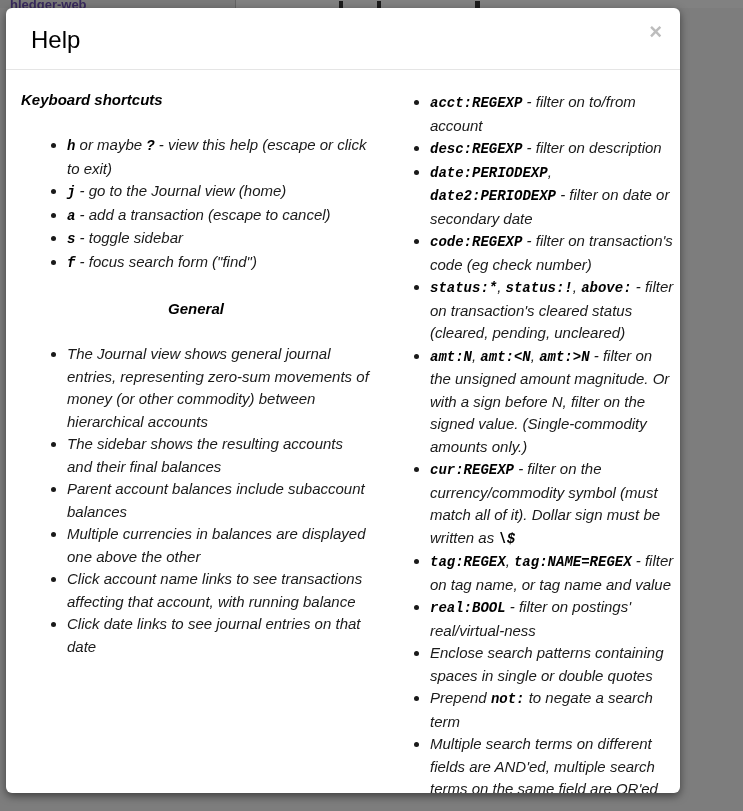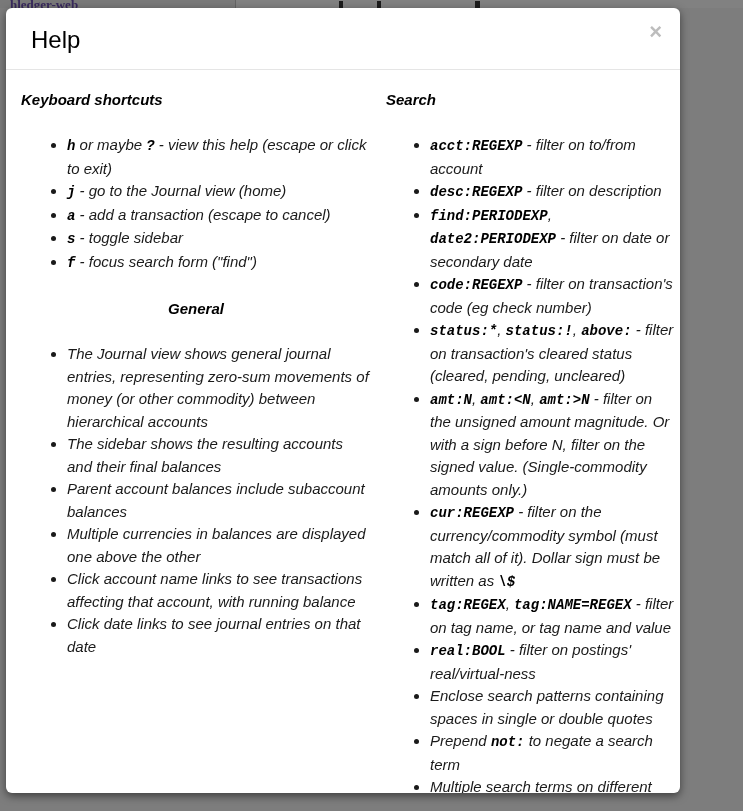--- a/index.html
+++ b/index.html
@@ -18,21 +18,20 @@
     position:relative;
     background:var(--backdrop);
     font-family:"Liberation Sans", sans-serif;
     color:var(--text);
   }
 
   
   .backdrop-strip{
     position:absolute;top:0;left:0;width:743px;height:8px;
     overflow:hidden;
-    font-family:Liberation Serif, serif;
   }
   .strip-left{
     position:absolute;top:0;left:0;width:235px;height:8px;
     background:var(--strip-left);
   }
   .strip-right{
     position:absolute;top:0;left:235px;right:0;height:8px;
     background:var(--strip-right);
   }
   .strip-divider{
@@ -135,25 +134,24 @@
         <ul class="help-list">
           <li>The Journal view shows general journal entries, representing zero-sum movements of money (or other commodity) between hierarchical accounts</li>
           <li>The sidebar shows the resulting accounts and their final balances</li>
           <li>Parent account balances include subaccount balances</li>
           <li>Multiple currencies in balances are displayed one above the other</li>
           <li>Click account name links to see transactions affecting that account, with running balance</li>
           <li>Click date links to see journal entries on that date</li>
         </ul>
       </div>
     <div class="col-right">
-        <h3 class="section-heading">Search</h3>
         <ul class="help-list">
           <li><code>acct:REGEXP</code> - filter on to/from account</li>
           <li><code>desc:REGEXP</code> - filter on description</li>
-          <li><code>find:PERIODEXP</code>, <code>date2:PERIODEXP</code> - filter on date or secondary date</li>
+          <li><code>date:PERIODEXP</code>, <code>date2:PERIODEXP</code> - filter on date or secondary date</li>
           <li><code>code:REGEXP</code> - filter on transaction's code (eg check number)</li>
           <li><code>status:*</code>, <code>status:!</code>, <code>above:</code> - filter on transaction's cleared status (cleared, pending, uncleared)</li>
           <li><code>amt:N</code>, <code>amt:&lt;N</code>, <code>amt:&gt;N</code> - filter on the unsigned amount magnitude. Or with a sign before N, filter on the signed value. (Single-commodity amounts only.)</li>
           <li><code>cur:REGEXP</code> - filter on the currency/commodity symbol (must match all of it). Dollar sign must be written as <code>\$</code></li>
           <li><code>tag:REGEX</code>, <code>tag:NAME=REGEX</code> - filter on tag name, or tag name and value</li>
           <li><code>real:BOOL</code> - filter on postings' real/virtual-ness</li>
           <li>Enclose search patterns containing spaces in single or double quotes</li>
           <li>Prepend <code>not:</code> to negate a search term</li>
           <li>Multiple search terms on different fields are AND'ed, multiple search terms on the same field are OR'ed</li>
           <li>These search terms also work with command-line hledger</li>

